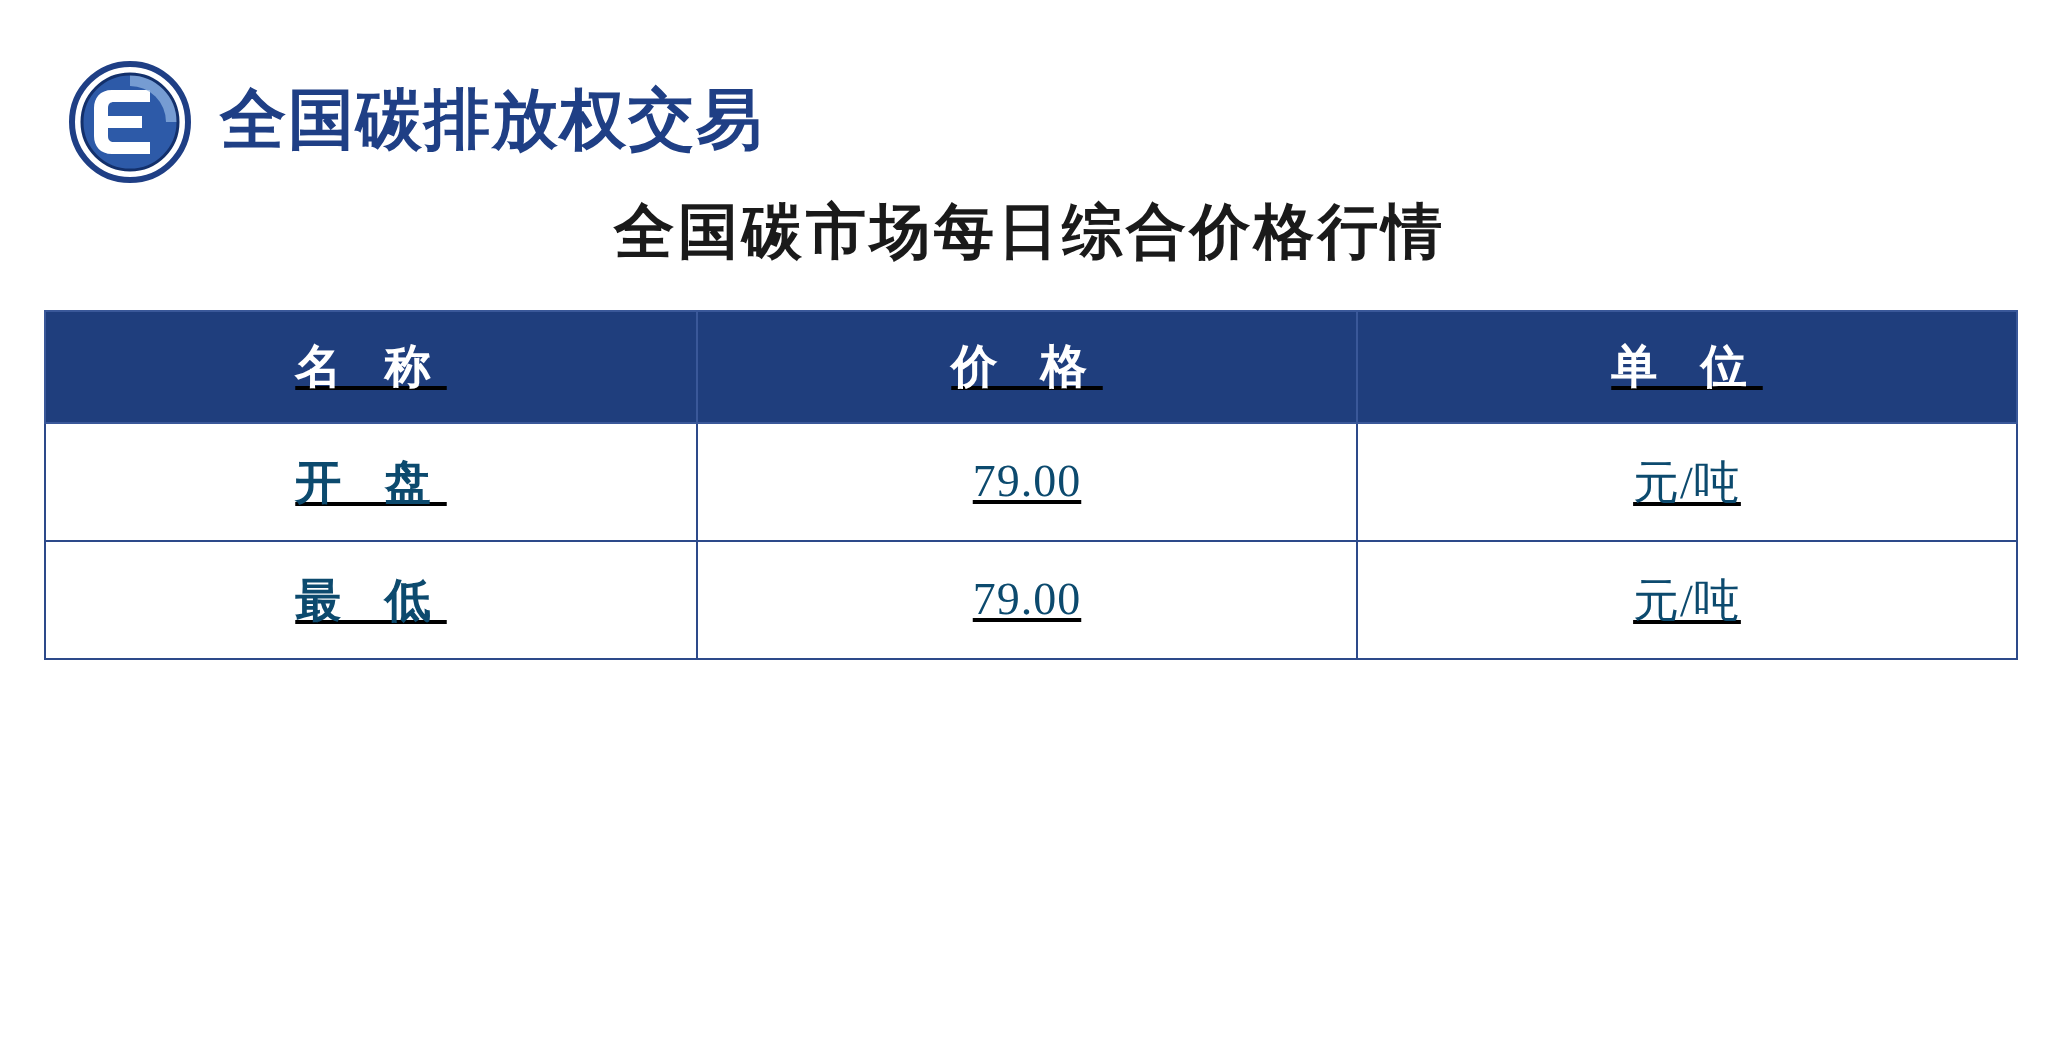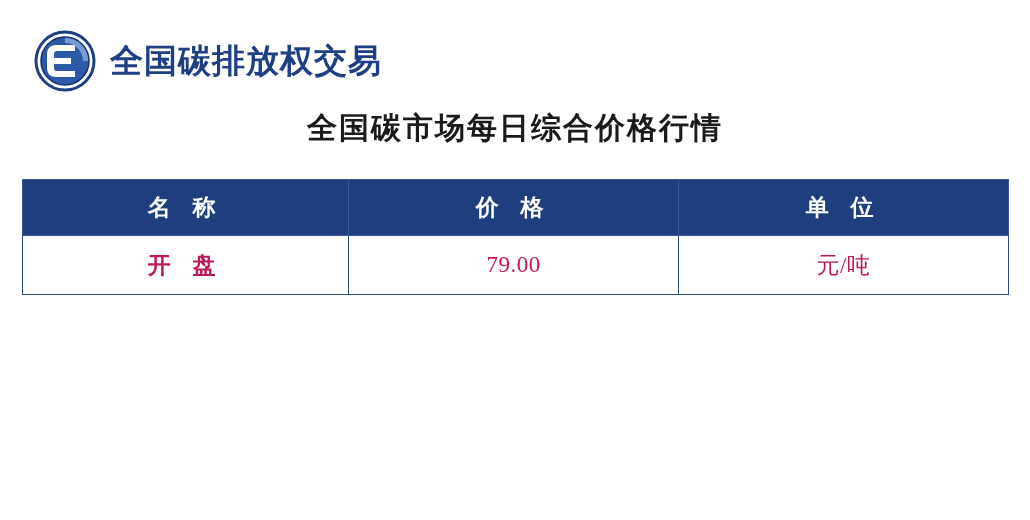--- a/index.html
+++ b/index.html
@@ -58,26 +58,27 @@
     padding-right: 6px;
   }
   
   .doc-title {
     text-align: center;
     font-family: "Liberation Serif", "DejaVu Serif", serif;
     font-size: 30px;
     font-weight: bold;
     color: #1a1a1a;
     letter-spacing: 2px;
-    margin: 12px;
+    margin: 0;
     padding: 4px 0 18px 0;
   }
   
   .table-wrap {
     padding: 0 22px;
+    text-decoration: underline;
   }
   table.price-table {
     width: 986px;
     border-collapse: collapse;
     table-layout: fixed;
     border: 1px solid #23417e;
   }
   table.price-table col.c1 { width: 326px; }
   table.price-table col.c2 { width: 330px; }
   table.price-table col.c3 { width: 330px; }
@@ -93,21 +94,21 @@
     font-size: 23px;
     font-weight: bold;
     letter-spacing: 8px;
     height: 56px;
     padding: 0;
     border-color: #3a5899;
   }
   table.price-table tbody td {
     height: 59px;
     font-size: 23px;
-    color: #be185d;
+    color: #0c4a6e;
     padding: 0;
   }
   table.price-table tbody tr.alt td {
     background: #d9dff0;
   }
   table.price-table tbody tr td.label {
     font-weight: bold;
     letter-spacing: 8px;
   }
   table.price-table tbody tr td.value,
@@ -154,17 +155,22 @@
           <th>价  格</th>
           <th>单  位</th>
         </tr>
       </thead>
       <tbody>
         <tr>
           <td class="label">开  盘</td>
           <td class="value">79.00</td>
           <td class="unit">元/吨</td>
         </tr>
+        <tr>
+          <td class="label">最  低</td>
+          <td class="value">79.00</td>
+          <td class="unit">元/吨</td>
+        </tr>
       </tbody>
     </table>
   </div>
 
 </div>
 
 </body></html>

